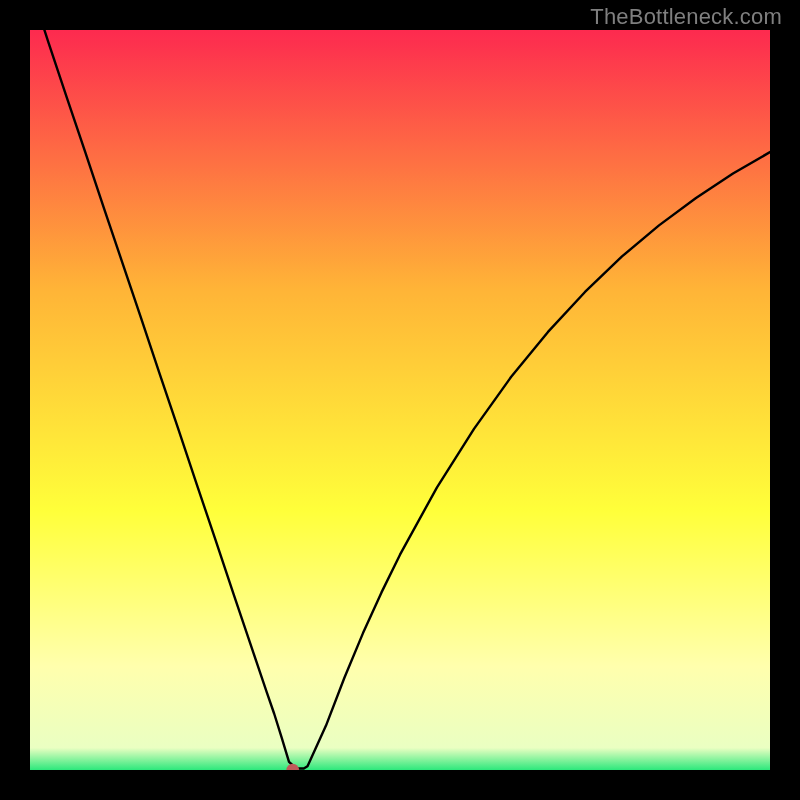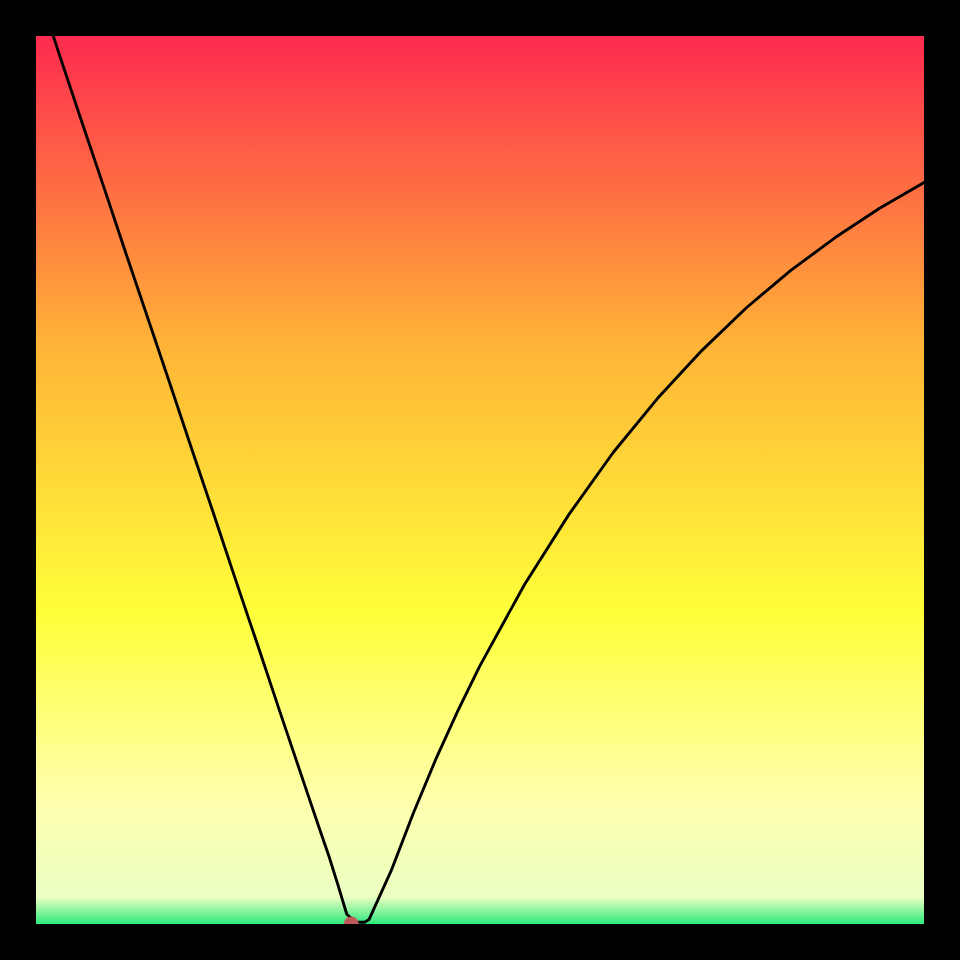--- a/index.html
+++ b/index.html
@@ -42,20 +42,21 @@
     inset: 0;
     width: 740px;
     height: 740px;
     display: block;
   }
 </style>
 </head>
 <body>
 
 <div class="frame">
+  <div class="watermark">TheBottleneck.com</div>
   <div class="plot-area">
     <svg class="gradient-bg" viewBox="0 0 740 740" preserveAspectRatio="none">
       <defs>
         <linearGradient id="bgGrad" x1="0" y1="0" x2="0" y2="1">
           <stop id="g0" offset="0%" stop-color="#fd2a4f"></stop>
           <stop id="g1" offset="35%" stop-color="#ffb437"></stop>
           <stop id="g2" offset="65%" stop-color="#ffff3a"></stop>
           <stop id="g3" offset="86%" stop-color="#ffffad"></stop>
           <stop id="g4" offset="97%" stop-color="#eaffc2"></stop>
           <stop id="g5" offset="100%" stop-color="#2de87c"></stop>

